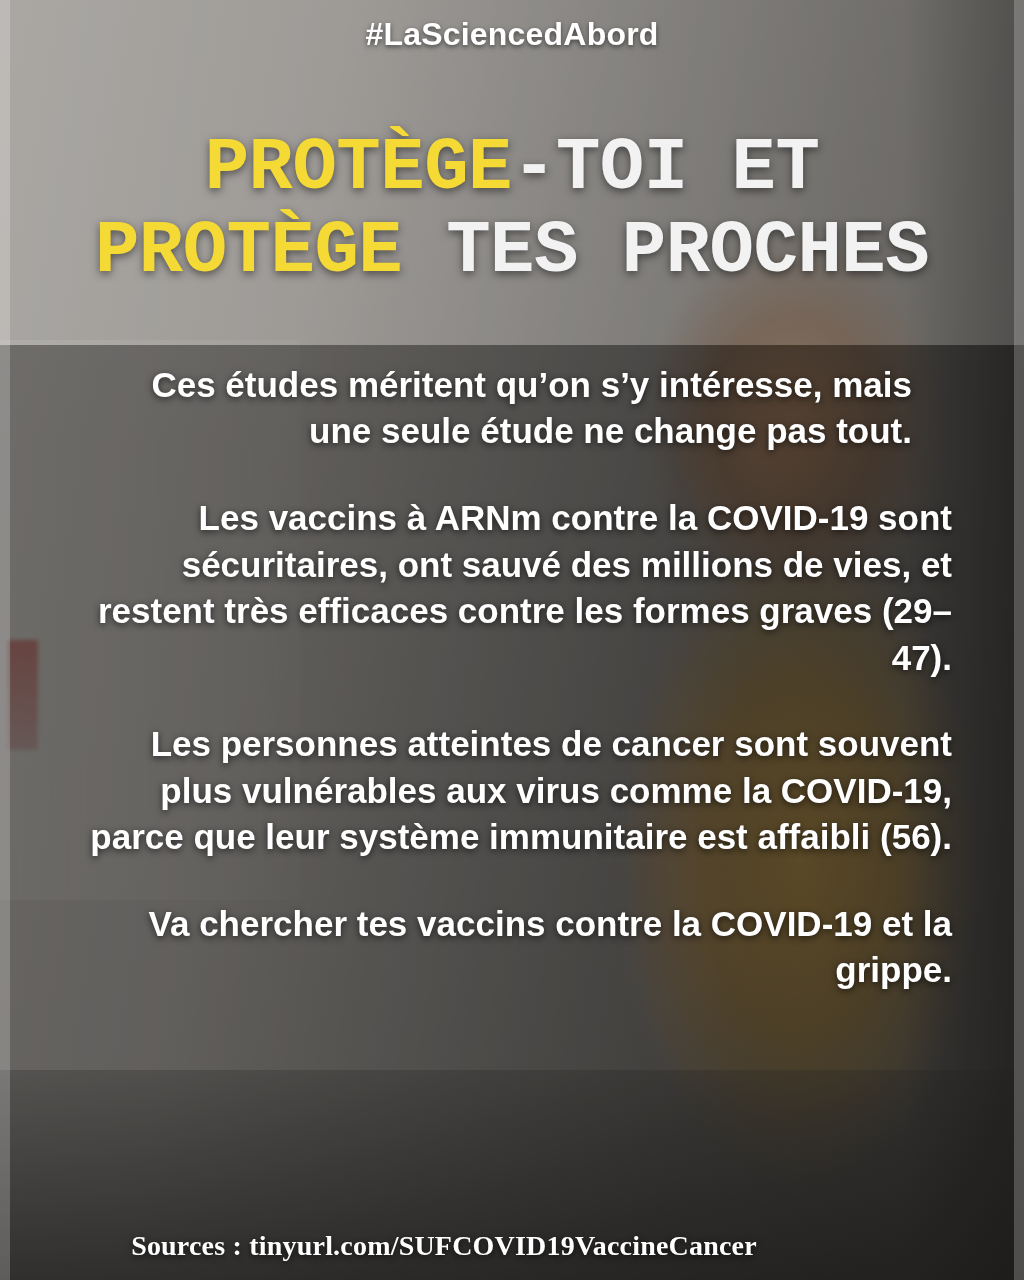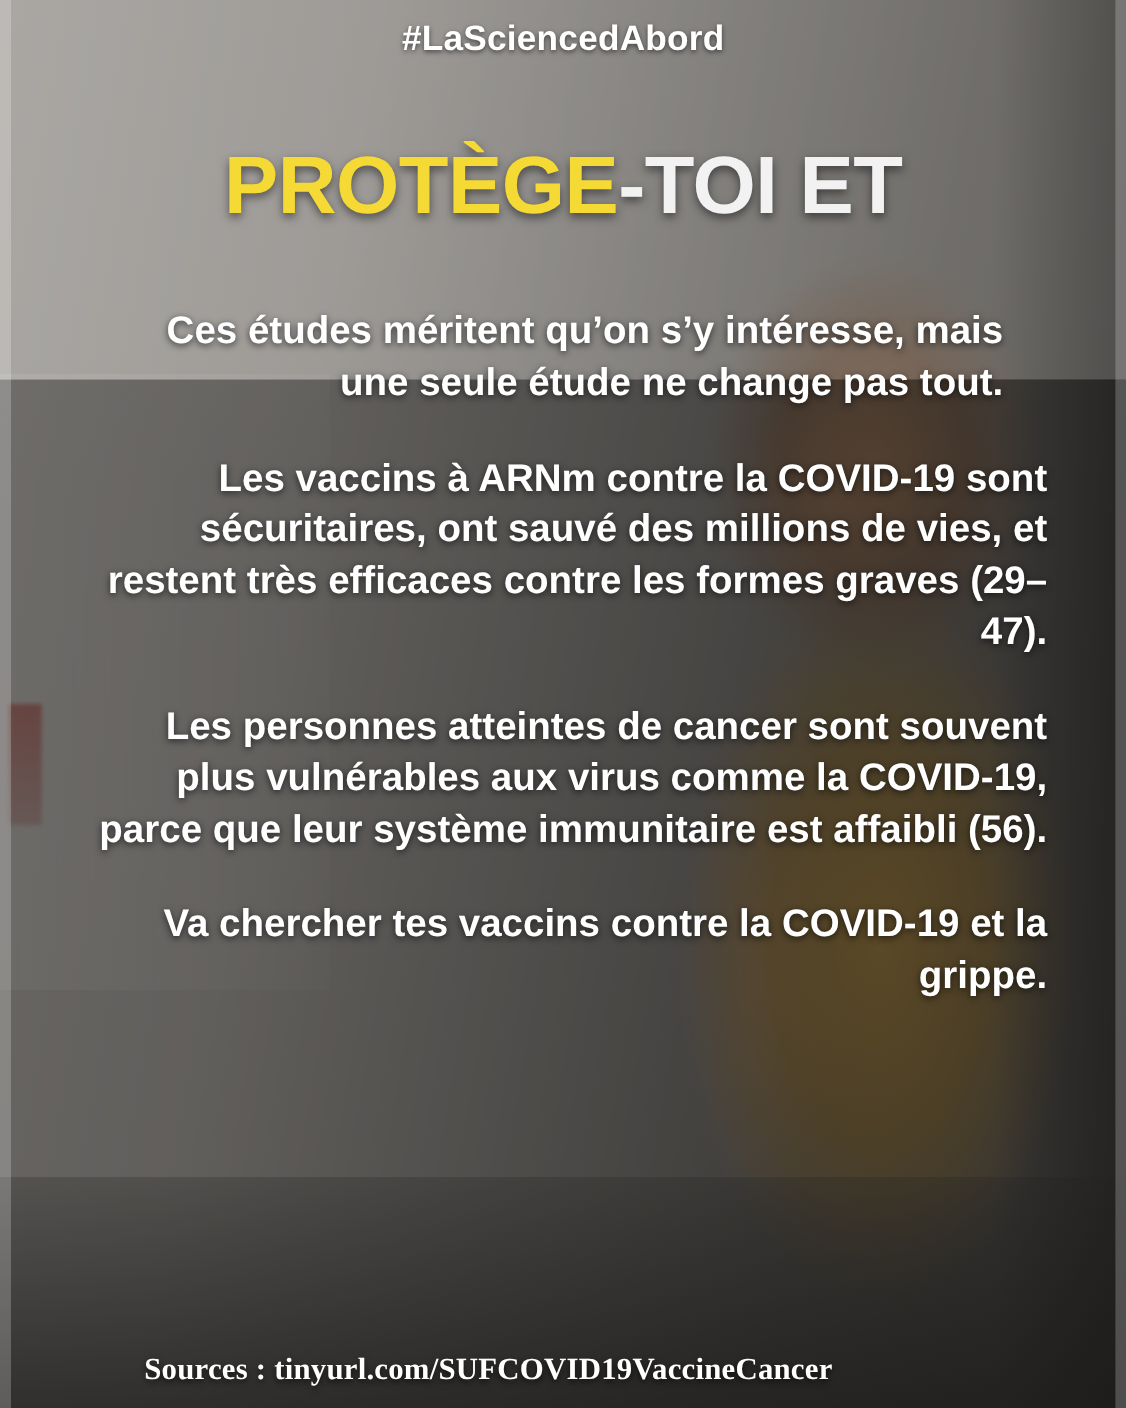--- a/index.html
+++ b/index.html
@@ -122,20 +122,21 @@
 
   .headline {
     margin-top: 78px;
     width: 960px;
     text-align: center;
     line-height: 1.02;
     font-size: 74px;
     font-weight: bold;
     letter-spacing: -0.5px;
     text-shadow: 0 3px 9px rgba(0,0,0,0.5);
+    font-family: Liberation Mono, monospace;
   }
   .headline .l1, .headline .l2 {
     display: block;
     white-space: nowrap;
   }
   .headline .l2 { margin-top: 8px; }
   .hl-yellow { color: #f5d935; }
   .hl-white  { color: #f2f2f2; }
 
   .body {
@@ -184,20 +185,23 @@
   <div class="edge-right"></div>
 
   <div class="content">
 
     <div class="hashtag">#LaSciencedAbord</div>
 
     <div class="headline">
       <span class="l1">
         <span class="hl-yellow">PROTÈGE</span><span class="hl-white">-TOI ET</span>
       </span>
+      <span class="l2">
+        <span class="hl-yellow">PROTÈGE</span><span class="hl-white"> TES PROCHES</span>
+      </span>
     </div>
 
     <div class="body">
       <p class="p-narrow">Ces études méritent qu’on s’y intéresse, mais une seule étude ne change pas tout.</p>
       <p>Les vaccins à ARNm contre la COVID-19 sont sécuritaires, ont sauvé des millions de vies, et restent très efficaces contre les formes graves (29–47).</p>
       <p>Les personnes atteintes de cancer sont souvent plus vulnérables aux virus comme la COVID-19, parce que leur système immunitaire est affaibli (56).</p>
       <p>Va chercher tes vaccins contre la COVID-19 et la grippe.</p>
     </div>
 
   </div>

